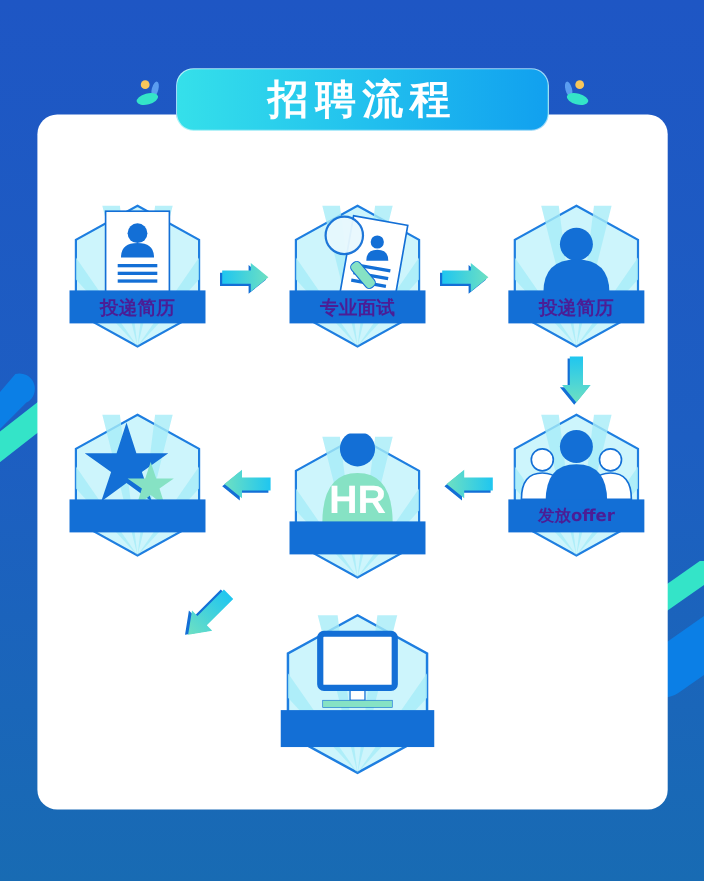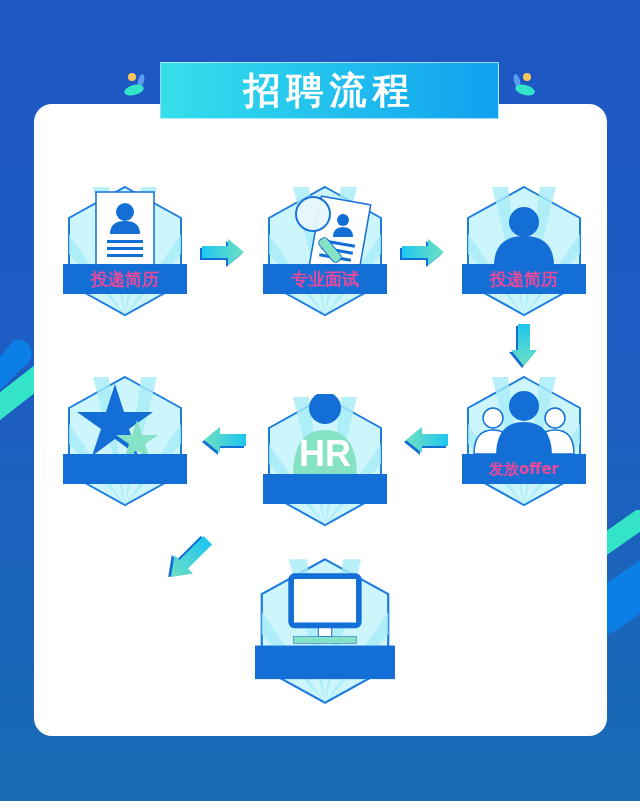--- a/index.html
+++ b/index.html
@@ -9,33 +9,33 @@
     background: linear-gradient(180deg, #1e56c4 0%, #1d5ec2 50%, #186bb3 100%);
     font-family: "DejaVu Sans", "Liberation Sans", sans-serif;
   }
   .deco { position: absolute; }
   .card {
     position: absolute; left: 34px; top: 104px; width: 573px; height: 632px;
     background: #ffffff; border-radius: 18px;
   }
   .title-bar {
     position: absolute; left: 160px; top: 62px; width: 339px; height: 57px;
-    border-radius: 1px;
+    border-radius: 16px;
     background: linear-gradient(90deg, #35e0ea 0%, #22c1ee 50%, #11a0ef 100%);
     border: 1px solid rgba(255,255,255,0.6);
     display: flex; align-items: center; justify-content: center;
     color: #fff; font-weight: bold; font-size: 37px; letter-spacing: 6px;
     z-index: 3;
   }
   .badge { position: absolute; width: 124px; height: 134px; z-index: 2; }
   .badge svg { position: absolute; left: 0; top: 0; }
   .badge .label {
     position: absolute; left: 0; width: 124px; top: 80px; height: 30px;
     display: flex; align-items: center; justify-content: center;
-    color: #ec4899; font-weight: bold; font-size: 17px; white-space: nowrap;
+    color: #4c1d95; font-weight: bold; font-size: 17px; white-space: nowrap;
   }
   .badge .label.small { font-size: 15px; }
   .arrow { position: absolute; z-index: 2; }
 </style>
 </head>
 <body>
 
 <svg class="deco" style="left:0;top:300px" width="70" height="120" viewBox="0 0 70 120">
   <path d="M-20 80 L14 40 A14 14 0 0 1 24 66 L-10 100 Z" fill="#0b7fe6"></path>
   <rect x="-30" y="78" width="105" height="22" rx="11" fill="#34e4c8" transform="rotate(-38 22 89)"></rect>

